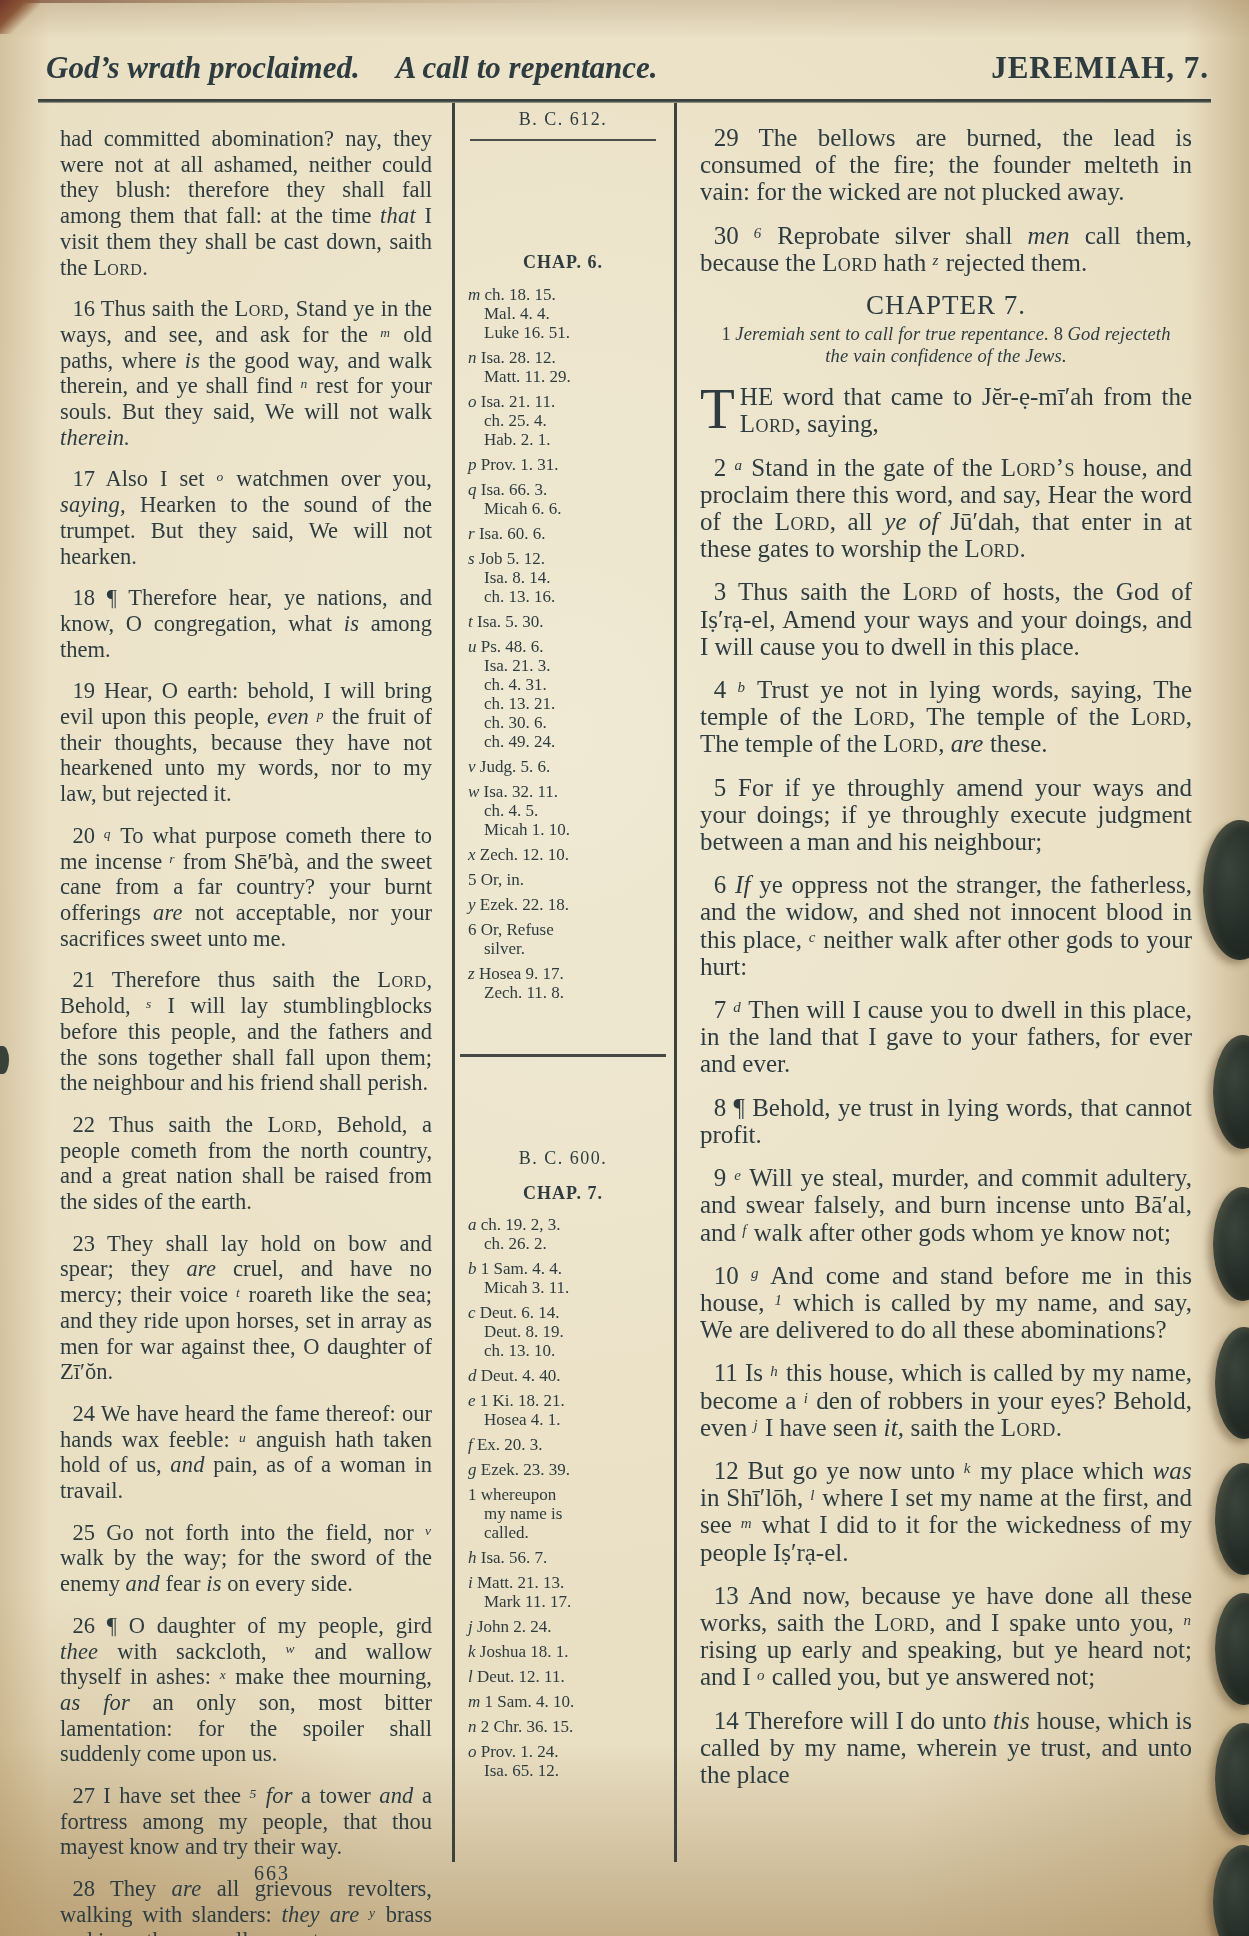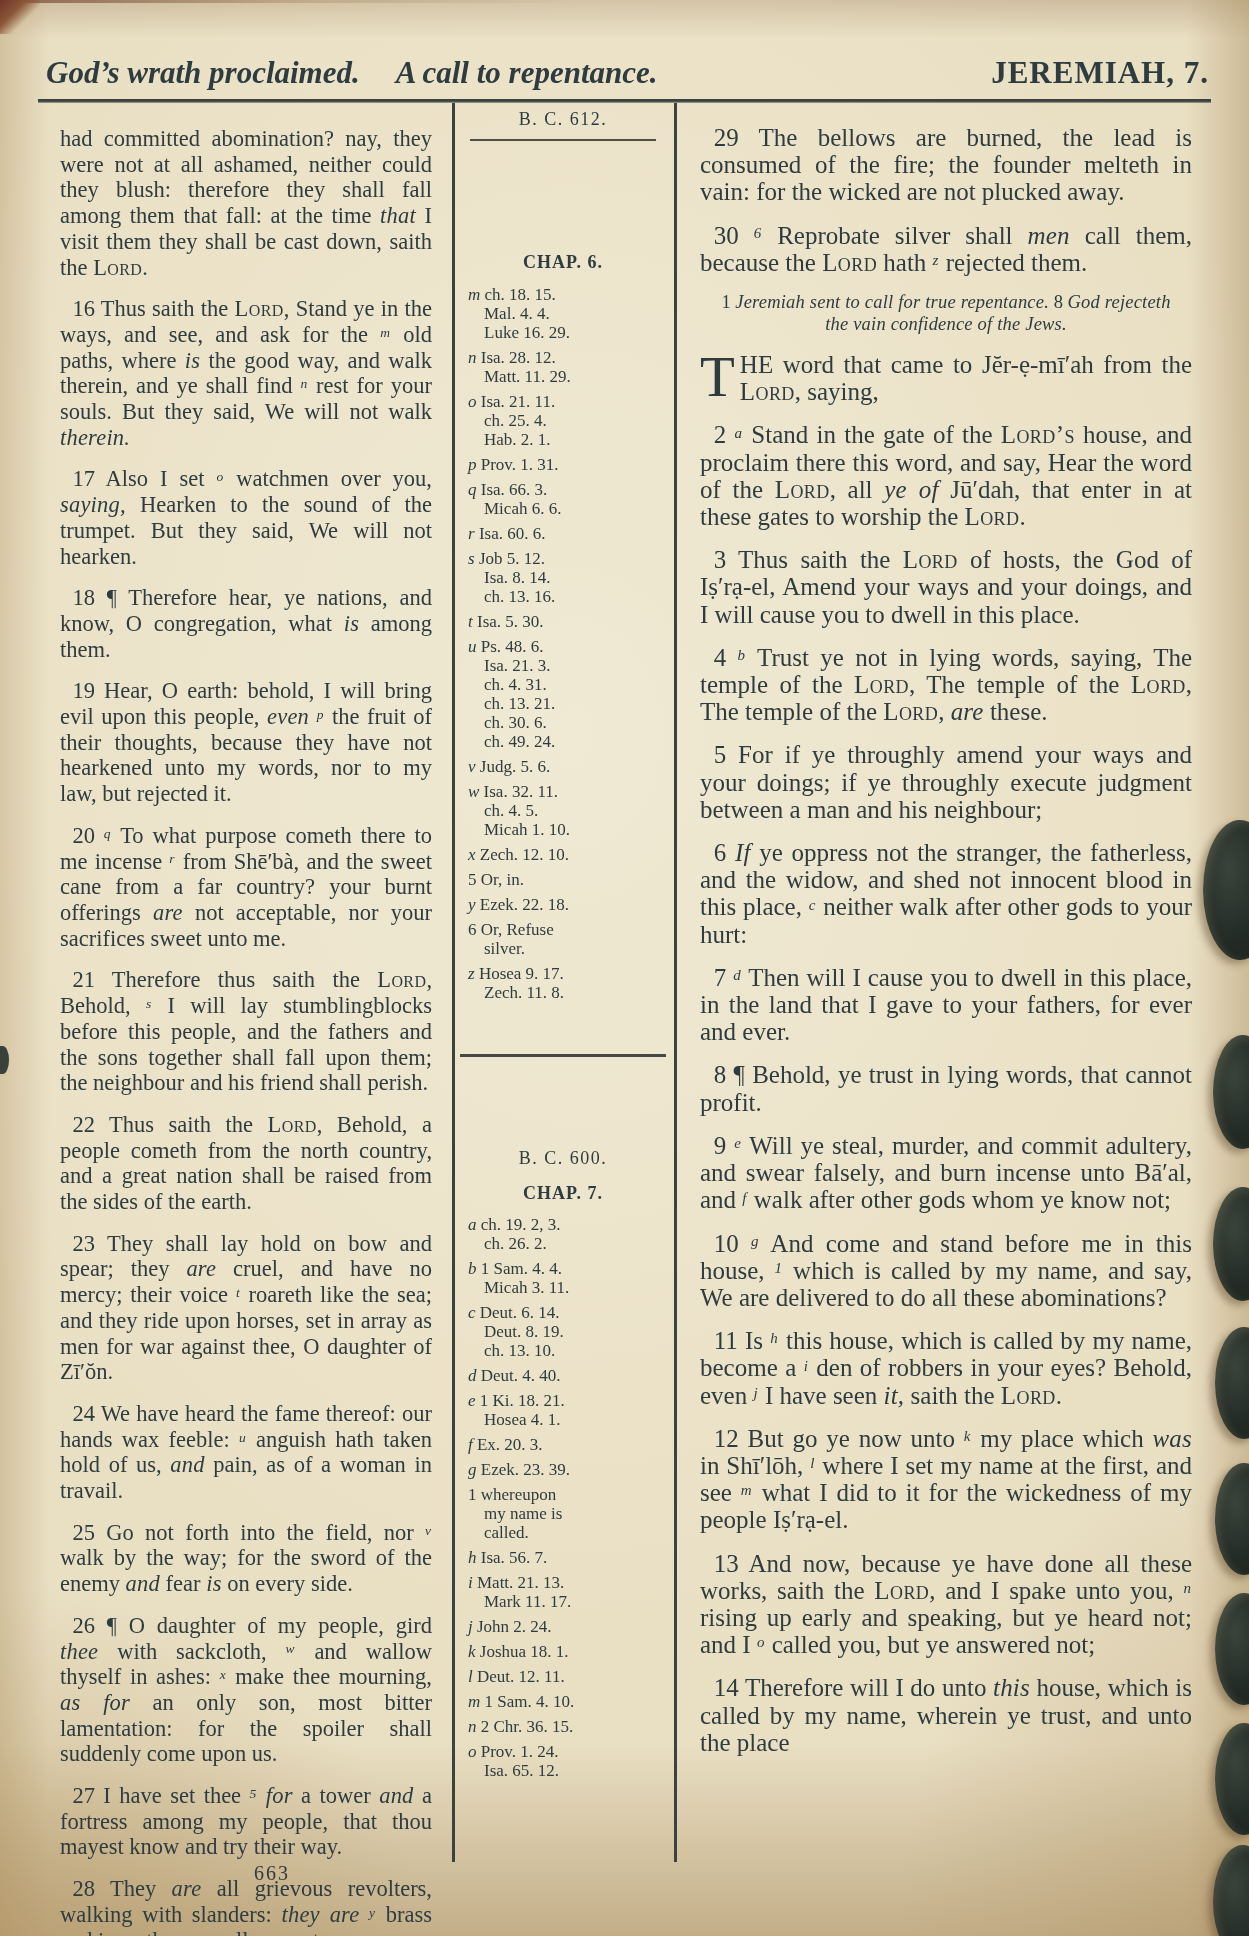--- a/index.html
+++ b/index.html
@@ -12,21 +12,21 @@
       radial-gradient(ellipse 600px 500px at 0% 100%, rgba(176,146,96,0.50), rgba(176,146,96,0) 70%),
       radial-gradient(ellipse 500px 700px at 100% 100%, rgba(170,140,92,0.40), rgba(170,140,92,0) 70%),
       linear-gradient(to right, rgba(178,150,102,0.40) 0%, rgba(233,223,194,0) 4%),
       linear-gradient(to left, rgba(168,140,94,0.45) 0%, rgba(233,223,194,0) 5%),
       linear-gradient(to top, rgba(164,134,88,0.55) 0%, rgba(233,223,194,0) 10%),
       linear-gradient(to bottom, rgba(140,104,66,0.28) 0%, rgba(233,223,194,0) 2%);
   }
   .page{position:absolute;inset:0;}
   
   .header{position:absolute;left:46px;right:40px;top:50px;height:46px;
-    display:flex;align-items:center;}
+    display:flex;align-items:flex-start;}
   .h-left{font-style:italic;font-weight:bold;font-size:31px;}
   .h-center{font-style:italic;font-weight:bold;font-size:31px;margin-left:36px;}
   .h-right{font-weight:bold;font-size:31px;letter-spacing:1px;margin-left:auto;}
   .header-rule{position:absolute;left:38px;right:38px;top:99px;height:4px;
     background:linear-gradient(to bottom,#39423e 0%,#39423e 55%,rgba(57,66,62,0.35) 100%);}
   
   .col-left{position:absolute;left:44px;top:110px;width:404px;
     font-size:22.5px;line-height:25.7px;text-align:justify;}
   .col-right{position:absolute;left:684px;top:108px;width:524px;
     font-size:25px;line-height:27.2px;text-align:justify;}
@@ -108,21 +108,21 @@
     </div>
 
   <div class="col-center">
     <div class="bc">B. C. 612.</div>
     <div class="bc-rule"></div>
     <div class="chap-label chap6-label">CHAP. 6.</div>
     <div id="refs-ch6">
         <div class="refgroup">
           <div class="refline first"><span class="mk">m</span> ch. 18. 15.</div>
           <div class="refline cont">Mal. 4. 4.</div>
-          <div class="refline cont">Luke 16. 29.</div>
+          <div class="refline cont">Luke 16. 51.</div>
         </div>
         <div class="refgroup">
           <div class="refline first"><span class="mk">n</span> Isa. 28. 12.</div>
           <div class="refline cont">Matt. 11. 29.</div>
         </div>
         <div class="refgroup">
           <div class="refline first"><span class="mk">o</span> Isa. 21. 11.</div>
           <div class="refline cont">ch. 25. 4.</div>
           <div class="refline cont">Hab. 2. 1.</div>
         </div>
@@ -238,20 +238,21 @@
         <div class="refgroup">
           <div class="refline first"><span class="mk">o</span> Prov. 1. 24.</div>
           <div class="refline cont">Isa. 65. 12.</div>
         </div>
       </div>
   </div>
 
   <div class="col-right" id="col-right">
       <p class="verse">29 The bellows are burned, the lead is consumed of the fire; the founder melteth in vain: for the wicked are not plucked away.</p>
       <p class="verse">30 <sup class="r">6</sup> Reprobate silver shall <i>men</i> call them, because the <span class="lc">Lord</span> hath <sup class="r">z</sup> rejected them.</p>
+      <div class="chapter-heading">CHAPTER 7.</div>
       <div class="chapter-summary">1 <i>Jeremiah sent to call for true repentance.</i> 8 <i>God rejecteth the vain confidence of the Jews.</i></div>
       <p class="verse dropcap"><span class="dc">T</span>HE word that came to Jĕr-ẹ-mī′ah from the <span class="lc">Lord</span>, saying,</p>
       <p class="verse">2 <sup class="r">a</sup> Stand in the gate of the <span class="lc">Lord’s</span> house, and proclaim there this word, and say, Hear the word of the <span class="lc">Lord</span>, all <i>ye of</i> Jū′dah, that enter in at these gates to worship the <span class="lc">Lord</span>.</p>
       <p class="verse">3 Thus saith the <span class="lc">Lord</span> of hosts, the God of Iṣ′rạ-el, Amend your ways and your doings, and I will cause you to dwell in this place.</p>
       <p class="verse">4 <sup class="r">b</sup> Trust ye not in lying words, saying, The temple of the <span class="lc">Lord</span>, The temple of the <span class="lc">Lord</span>, The temple of the <span class="lc">Lord</span>, <i>are</i> these.</p>
       <p class="verse">5 For if ye throughly amend your ways and your doings; if ye throughly execute judgment between a man and his neighbour;</p>
       <p class="verse">6 <i>If</i> ye oppress not the stranger, the fatherless, and the widow, and shed not innocent blood in this place, <sup class="r">c</sup> neither walk after other gods to your hurt:</p>
       <p class="verse">7 <sup class="r">d</sup> Then will I cause you to dwell in this place, in the land that I gave to your fathers, for ever and ever.</p>
       <p class="verse">8 ¶ Behold, ye trust in lying words, that cannot profit.</p>
       <p class="verse">9 <sup class="r">e</sup> Will ye steal, murder, and commit adultery, and swear falsely, and burn incense unto Bā′al, and <sup class="r">f</sup> walk after other gods whom ye know not;</p>

